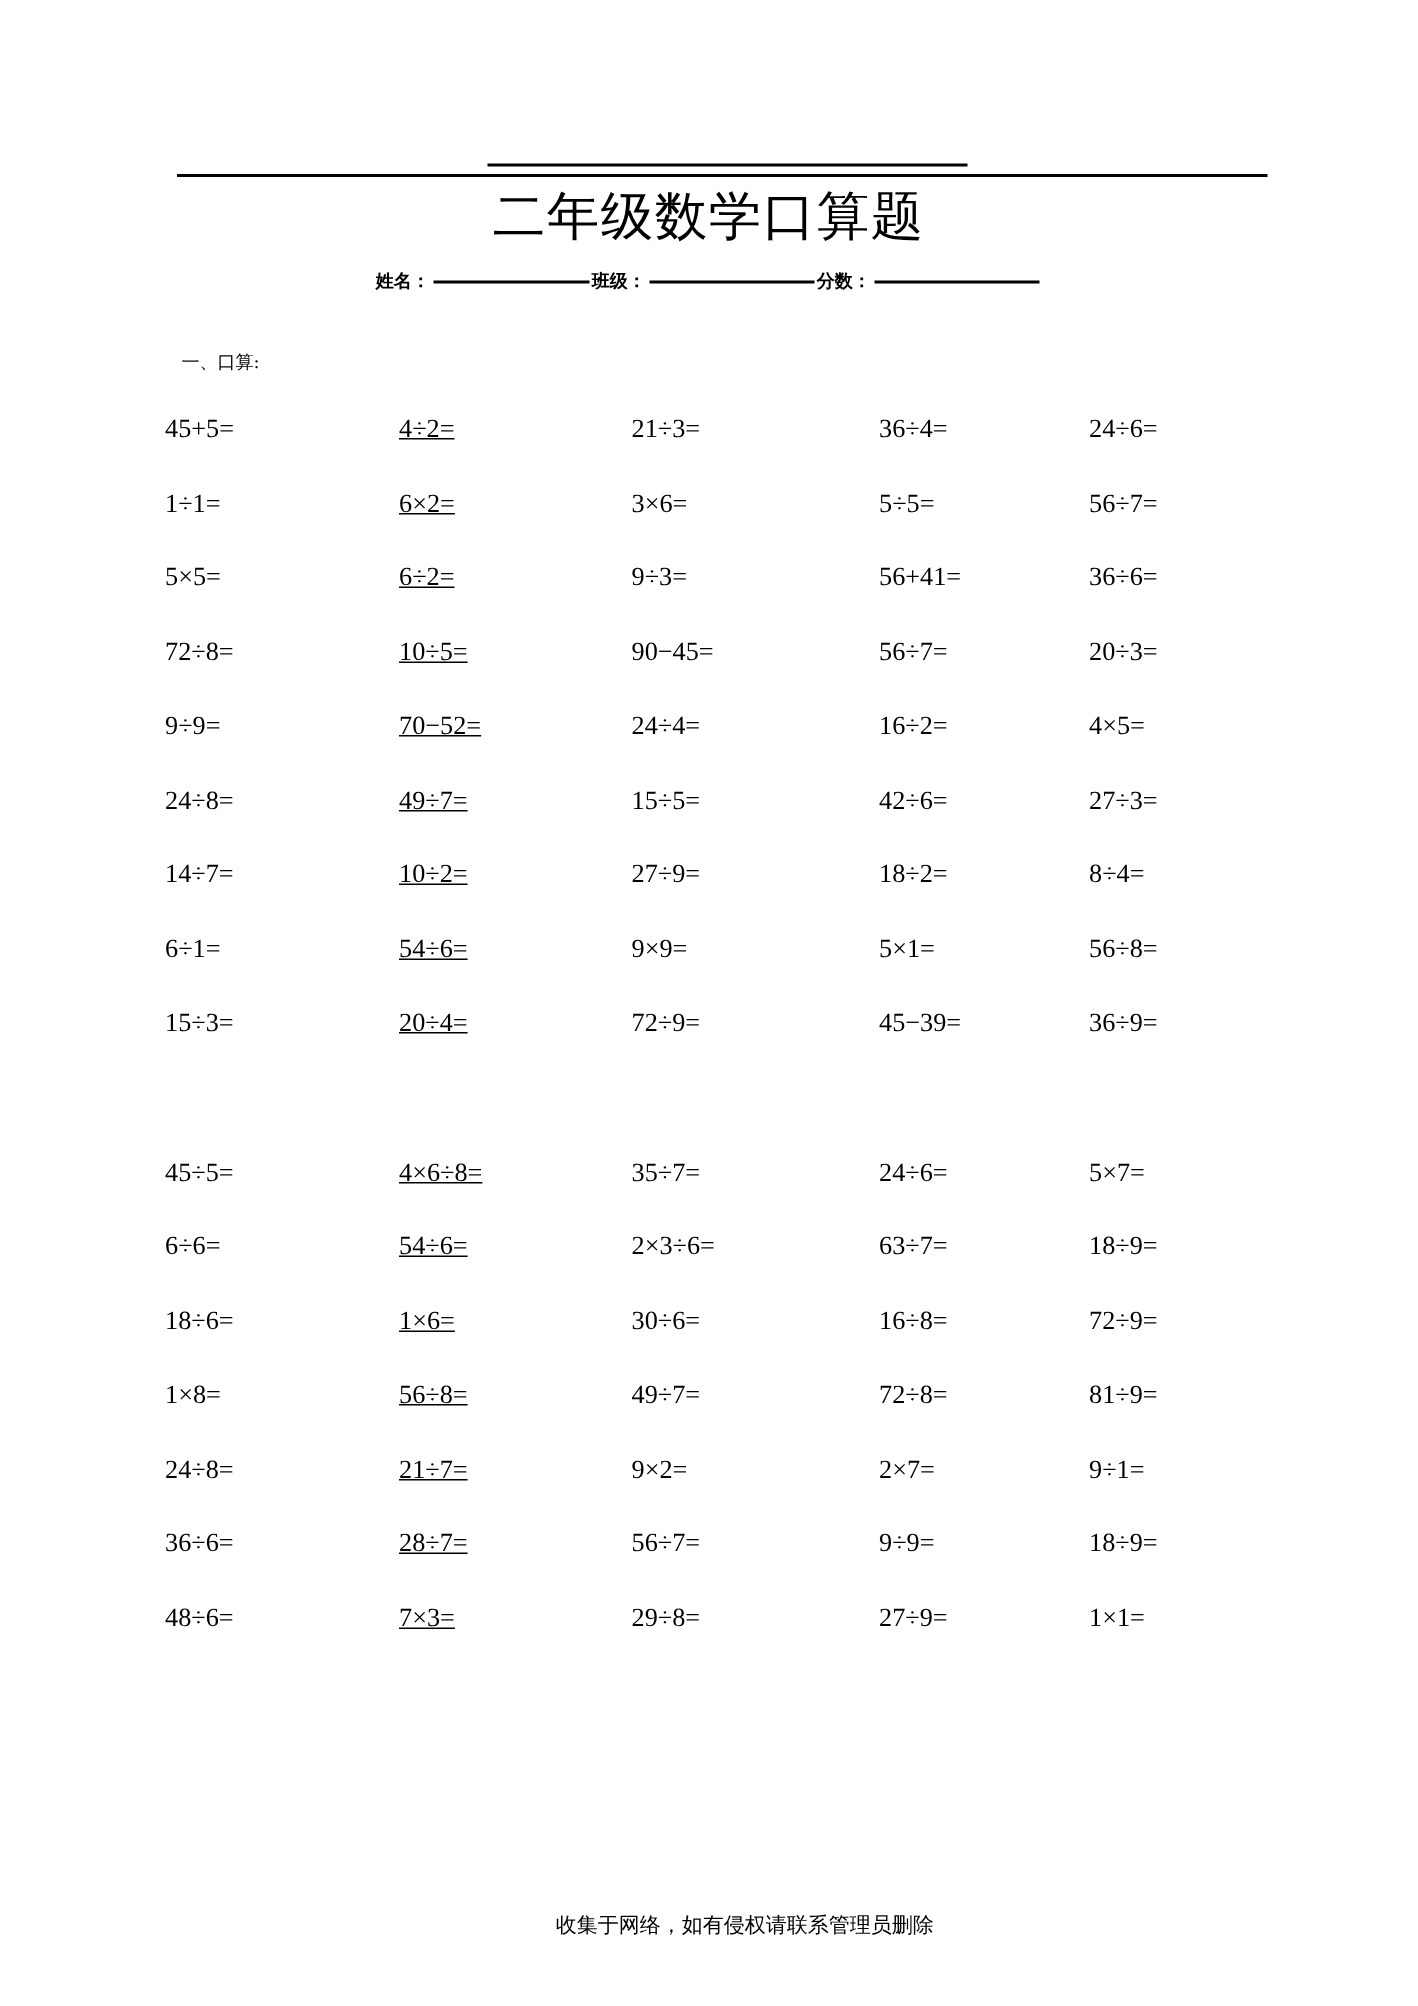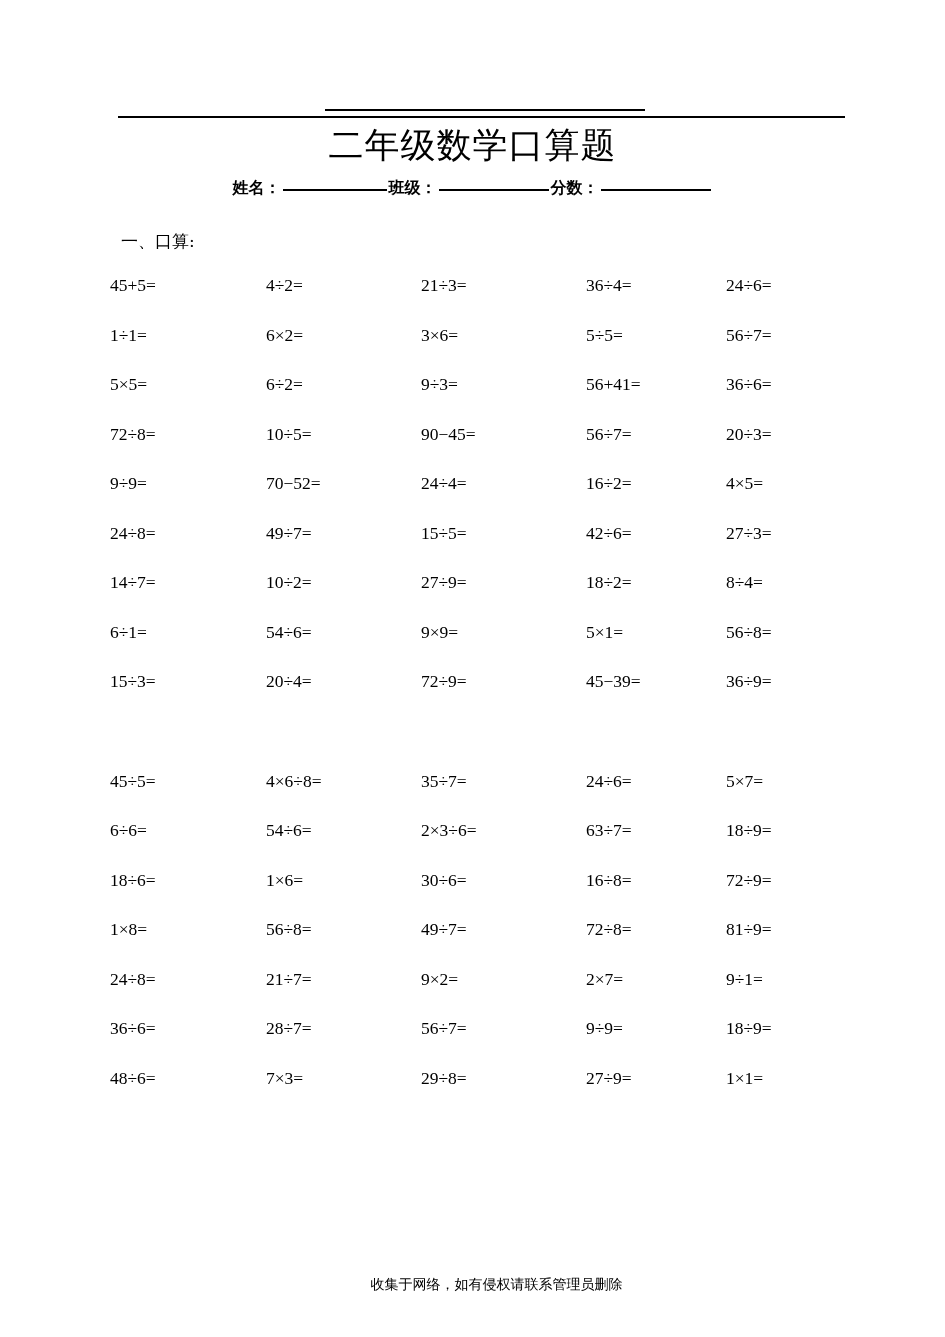--- a/index.html
+++ b/index.html
@@ -57,43 +57,43 @@
     white-space: nowrap;
   }
 
   
   .idline {
     position: absolute;
     left: 0;
     top: 148px;
     width: 945px;
     text-align: center;
-    font-size: 16px;
+    font-size: 12px;
     line-height: 26px;
     font-weight: bold;
-    font-family: Liberation Sans, sans-serif;
+    font-family: Liberation Mono, monospace;
     white-space: nowrap;
   }
   .idline .lbl { letter-spacing: 0px; }
   .blank-line {
     display: inline-block;
     border-bottom: 2px solid #000;
     vertical-align: 2px;
     margin: 0 2px;
   }
   .bl-1 { width: 104px; }
   .bl-2 { width: 110px; }
   .bl-3 { width: 110px; }
 
   
   .section-heading {
     position: absolute;
     left: 121px;
     top: 203px;
-    font-size: 17px;
+    font-size: 12px;
     line-height: 22px;
     font-family: "DejaVu Serif", "Liberation Serif", serif;
     white-space: nowrap;
   }
 
   
   .grid {
     position: absolute;
     left: 108px;
     top: 248px;
@@ -108,21 +108,21 @@
 
   .cell {
     position: absolute;
     top: 0;
     font-size: 17.5px;
     line-height: 20px;
     white-space: nowrap;
     font-family: "Liberation Serif", "DejaVu Serif", serif;
   }
   .c0 { left: 2px; }
-  .c1 { left: 158px; }
+  .c1 { left: 158px; text-decoration: underline; }
   .c2 { left: 313px; }
   .c3 { left: 478px; }
   .c4 { left: 618px; }
 
   
   .footer {
     position: absolute;
     left: 0;
     top: 1247px;
     width: 945px;

